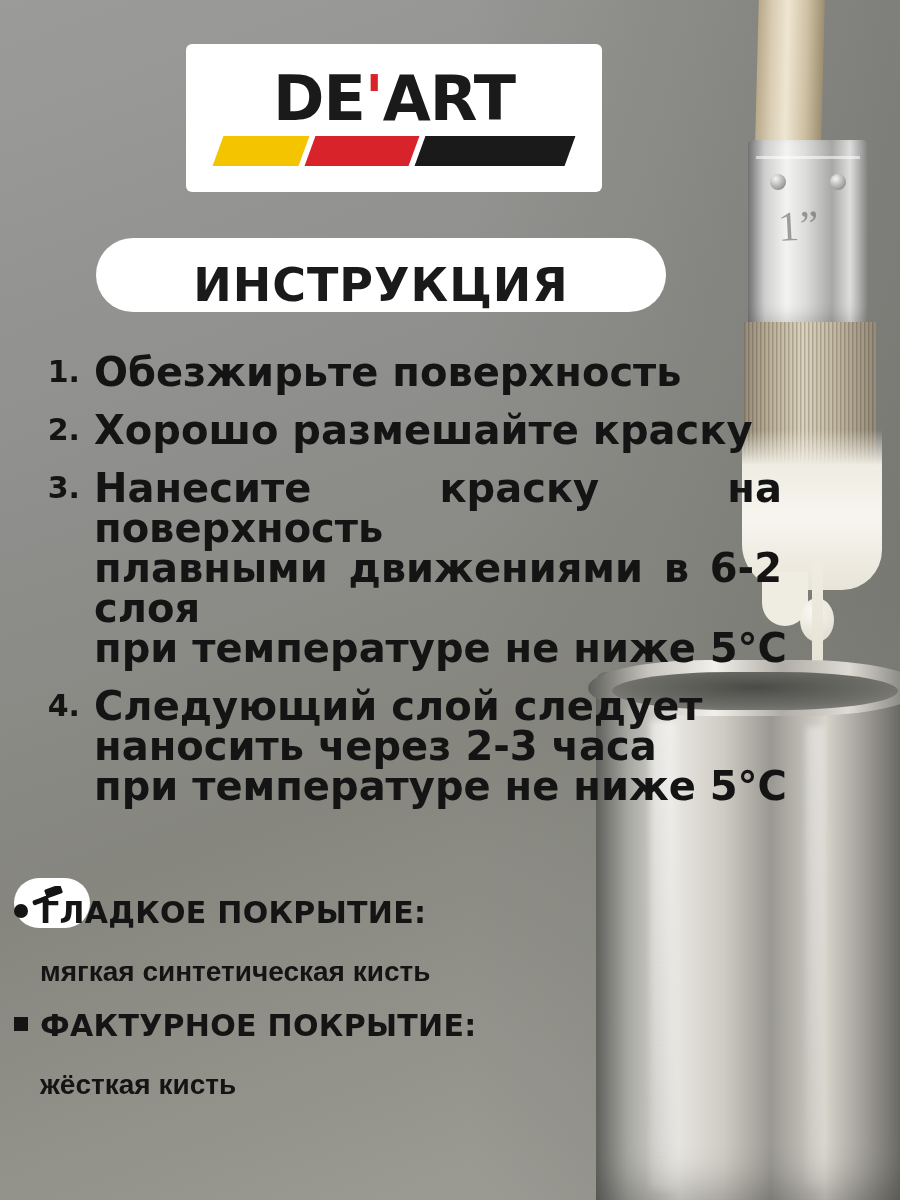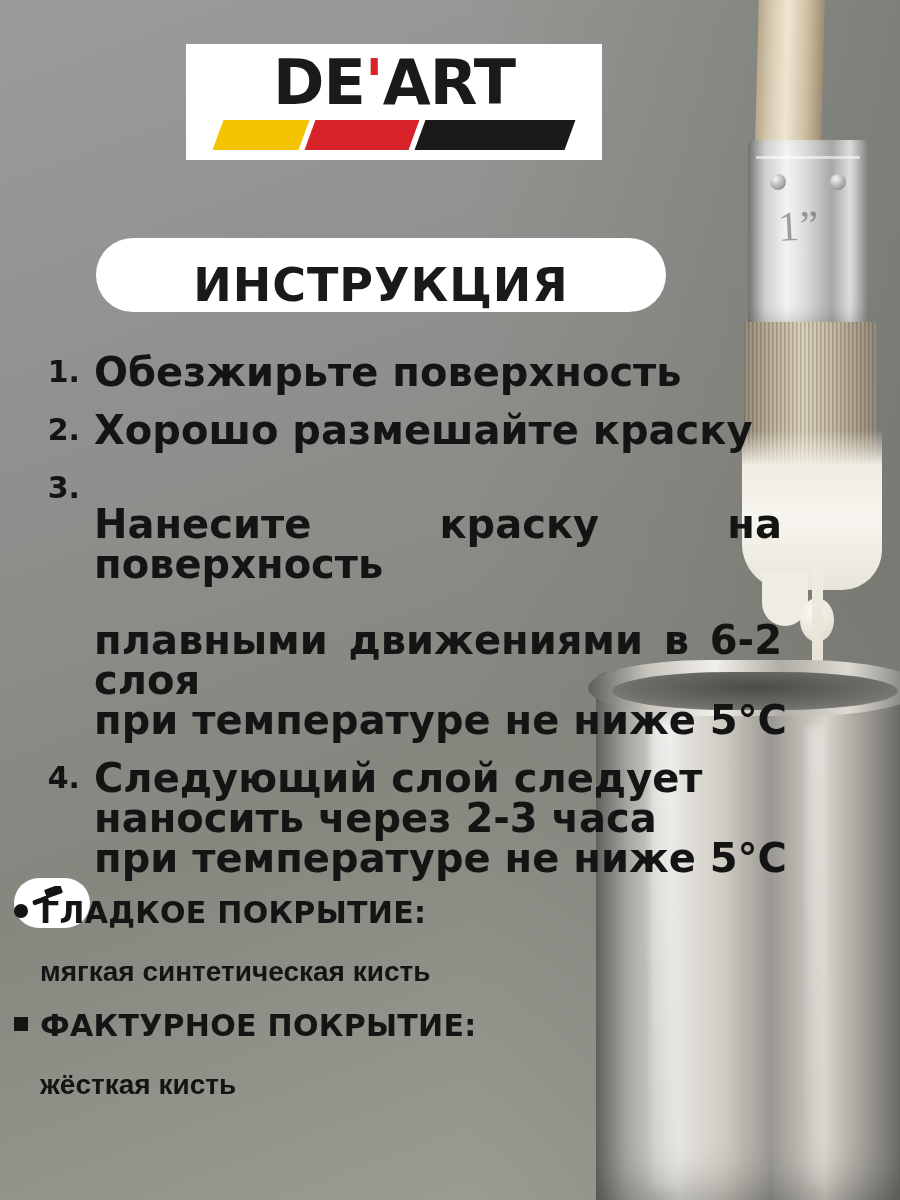--- a/index.html
+++ b/index.html
@@ -192,26 +192,27 @@
     background: linear-gradient(180deg, rgba(255,255,255,0.35), rgba(255,255,255,0.08));
     filter: blur(3px);
   }
 
   
   .logo-box {
     position: absolute;
     left: 186px;
     top: 44px;
     width: 416px;
-    height: 116px;
+    height: 148px;
     background: #ffffff;
     display: flex;
     flex-direction: column;
     align-items: center;
     justify-content: center;
+    border-radius: 6px;
   }
   .logo-word {
     font-family: "DejaVu Sans", sans-serif;
     font-weight: bold;
     font-size: 62px;
     letter-spacing: -1px;
     color: #1a1a1a;
     line-height: 1;
     margin-bottom: 6px;
   }
@@ -280,21 +281,20 @@
     font-weight: bold;
     font-size: 40px;
     line-height: 40px;
     color: #141414;
   }
   .step-text .justify-line {
     display: block;
     text-align: justify;
     text-align-last: justify;
     width: 688px;
-    margin-top: 36px;
   }
 
   
   .brush-pill {
     position: absolute;
     left: 14px;
     top: 878px;
     height: 50px;
     padding: 0 26px 0 16px;
     background: #ffffff;

